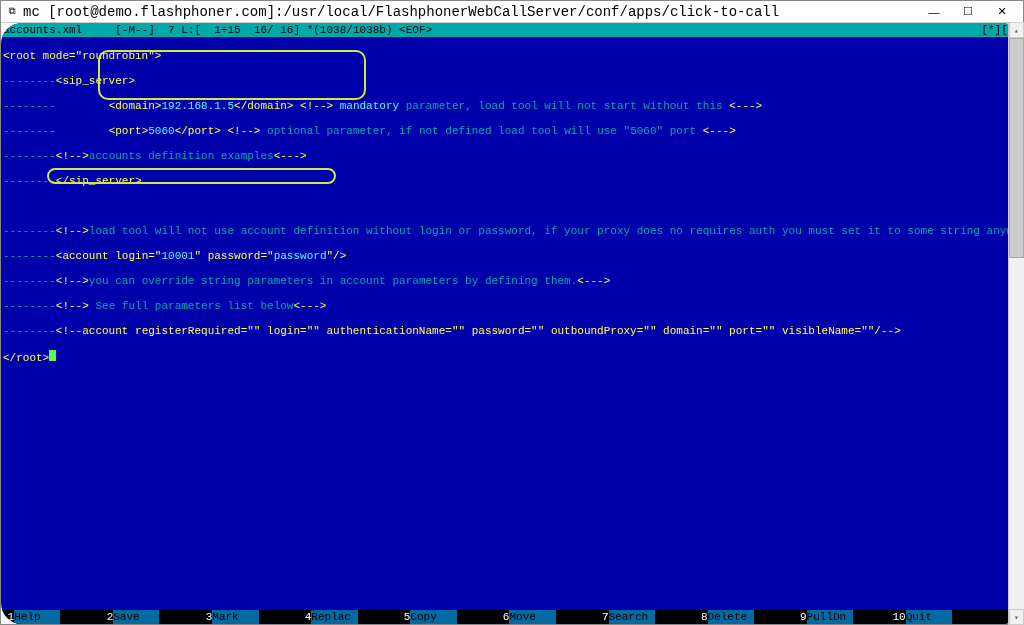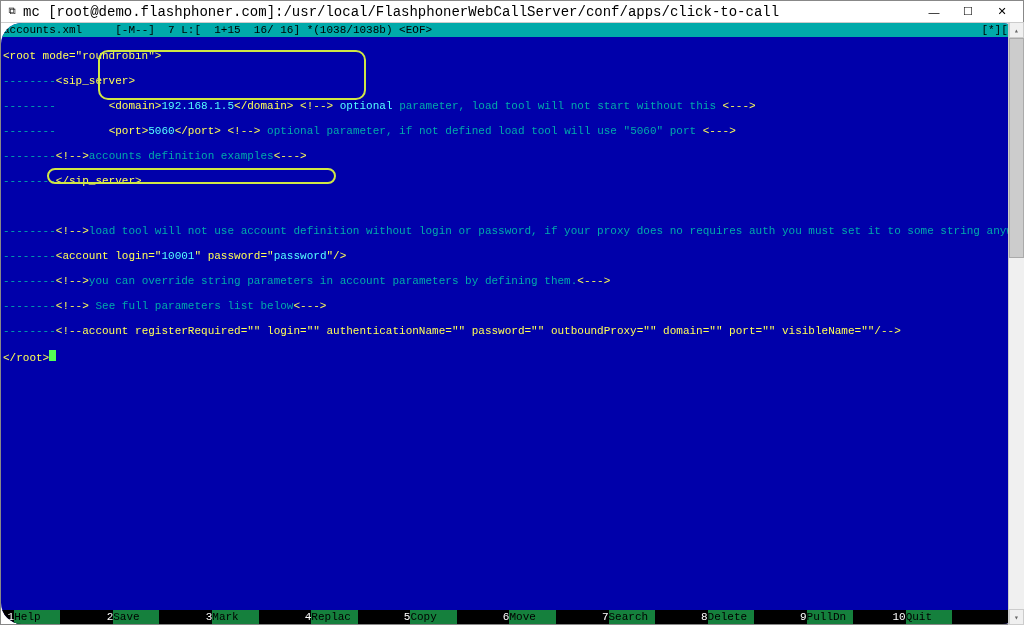--- a/index.html
+++ b/index.html
@@ -108,21 +108,21 @@
 
   .bottombar {
     background: #000;
     height: 14px;
     line-height: 14px;
     font-size: 11px;
     white-space: pre;
     color: #fff;
   }
   .bottombar .num { color: #fff; }
-  .bottombar .lbl { background: #15803d; color: #000; padding: 0; display: inline-block; }
+  .bottombar .lbl { background: #0369a1; color: #000; padding: 0; display: inline-block; }
 
   .scrollbar {
     position: absolute;
     right: 0;
     top: 22px;
     bottom: 0;
     width: 16px;
     background: #f0f0f0;
     border-left: 1px solid #ccc;
     display: flex;
@@ -162,21 +162,21 @@
 
 <div class="terminal">
   <div class="statusbar">
     <span><span class="bk">accounts.xml</span>     <span class="bk">[-M--]</span>  <span class="bk">7 L:[  1+15  16/ 16] *(1038/1038b) &lt;EOF&gt;</span></span>
     <span class="bk">[*][X]</span>
   </div>
 
   <div class="content">
 <div><span class="ye">&lt;root mode="roundrobin"&gt;</span></div>
 <div><span class="teal">--------</span><span class="ye">&lt;sip_server&gt;</span></div>
-<div><span class="teal">--------</span>        <span class="ye">&lt;domain&gt;</span><span class="cy">192.168.1.5</span><span class="ye">&lt;/domain&gt;</span> <span class="ye">&lt;!--&gt;</span><span class="cy"> optional</span><span class="teal"> parameter, load tool will not start without this </span><span class="ye">&lt;---&gt;</span></div>
+<div><span class="teal">--------</span>        <span class="ye">&lt;domain&gt;</span><span class="cy">192.168.1.5</span><span class="ye">&lt;/domain&gt;</span> <span class="ye">&lt;!--&gt;</span><span class="cy"> mandatory</span><span class="teal"> parameter, load tool will not start without this </span><span class="ye">&lt;---&gt;</span></div>
 <div><span class="teal">--------</span>        <span class="ye">&lt;port&gt;</span><span class="cy">5060</span><span class="ye">&lt;/port&gt;</span> <span class="ye">&lt;!--&gt;</span><span class="teal"> optional parameter, if not defined load tool will use "5060" port </span><span class="ye">&lt;---&gt;</span></div>
 <div><span class="teal">--------</span><span class="ye">&lt;!--&gt;</span><span class="teal">accounts definition examples</span><span class="ye">&lt;---&gt;</span></div>
 <div><span class="teal">--------</span><span class="ye">&lt;/sip_server&gt;</span></div>
 <div> </div>
 <div><span class="teal">--------</span><span class="ye">&lt;!--&gt;</span><span class="teal">load tool will not use account definition without login or password, if your proxy does no requires auth you must set it to some string anyway</span></div>
 <div><span class="teal">--------</span><span class="ye">&lt;account login="</span><span class="cy">10001</span><span class="ye">" password="</span><span class="cy">password</span><span class="ye">"/&gt;</span></div>
 <div><span class="teal">--------</span><span class="ye">&lt;!--&gt;</span><span class="teal">you can override string parameters in account parameters by defining them.</span><span class="ye">&lt;---&gt;</span></div>
 <div><span class="teal">--------</span><span class="ye">&lt;!--&gt;</span><span class="teal"> See full parameters list below</span><span class="ye">&lt;---&gt;</span></div>
 <div><span class="teal">--------</span><span class="ye">&lt;!--account registerRequired="" login="" authenticationName="" password="" outboundProxy="" domain="" port="" visibleName=""/--&gt;</span></div>
 <div><span class="ye">&lt;/root&gt;</span><span class="cursor"></span></div>

